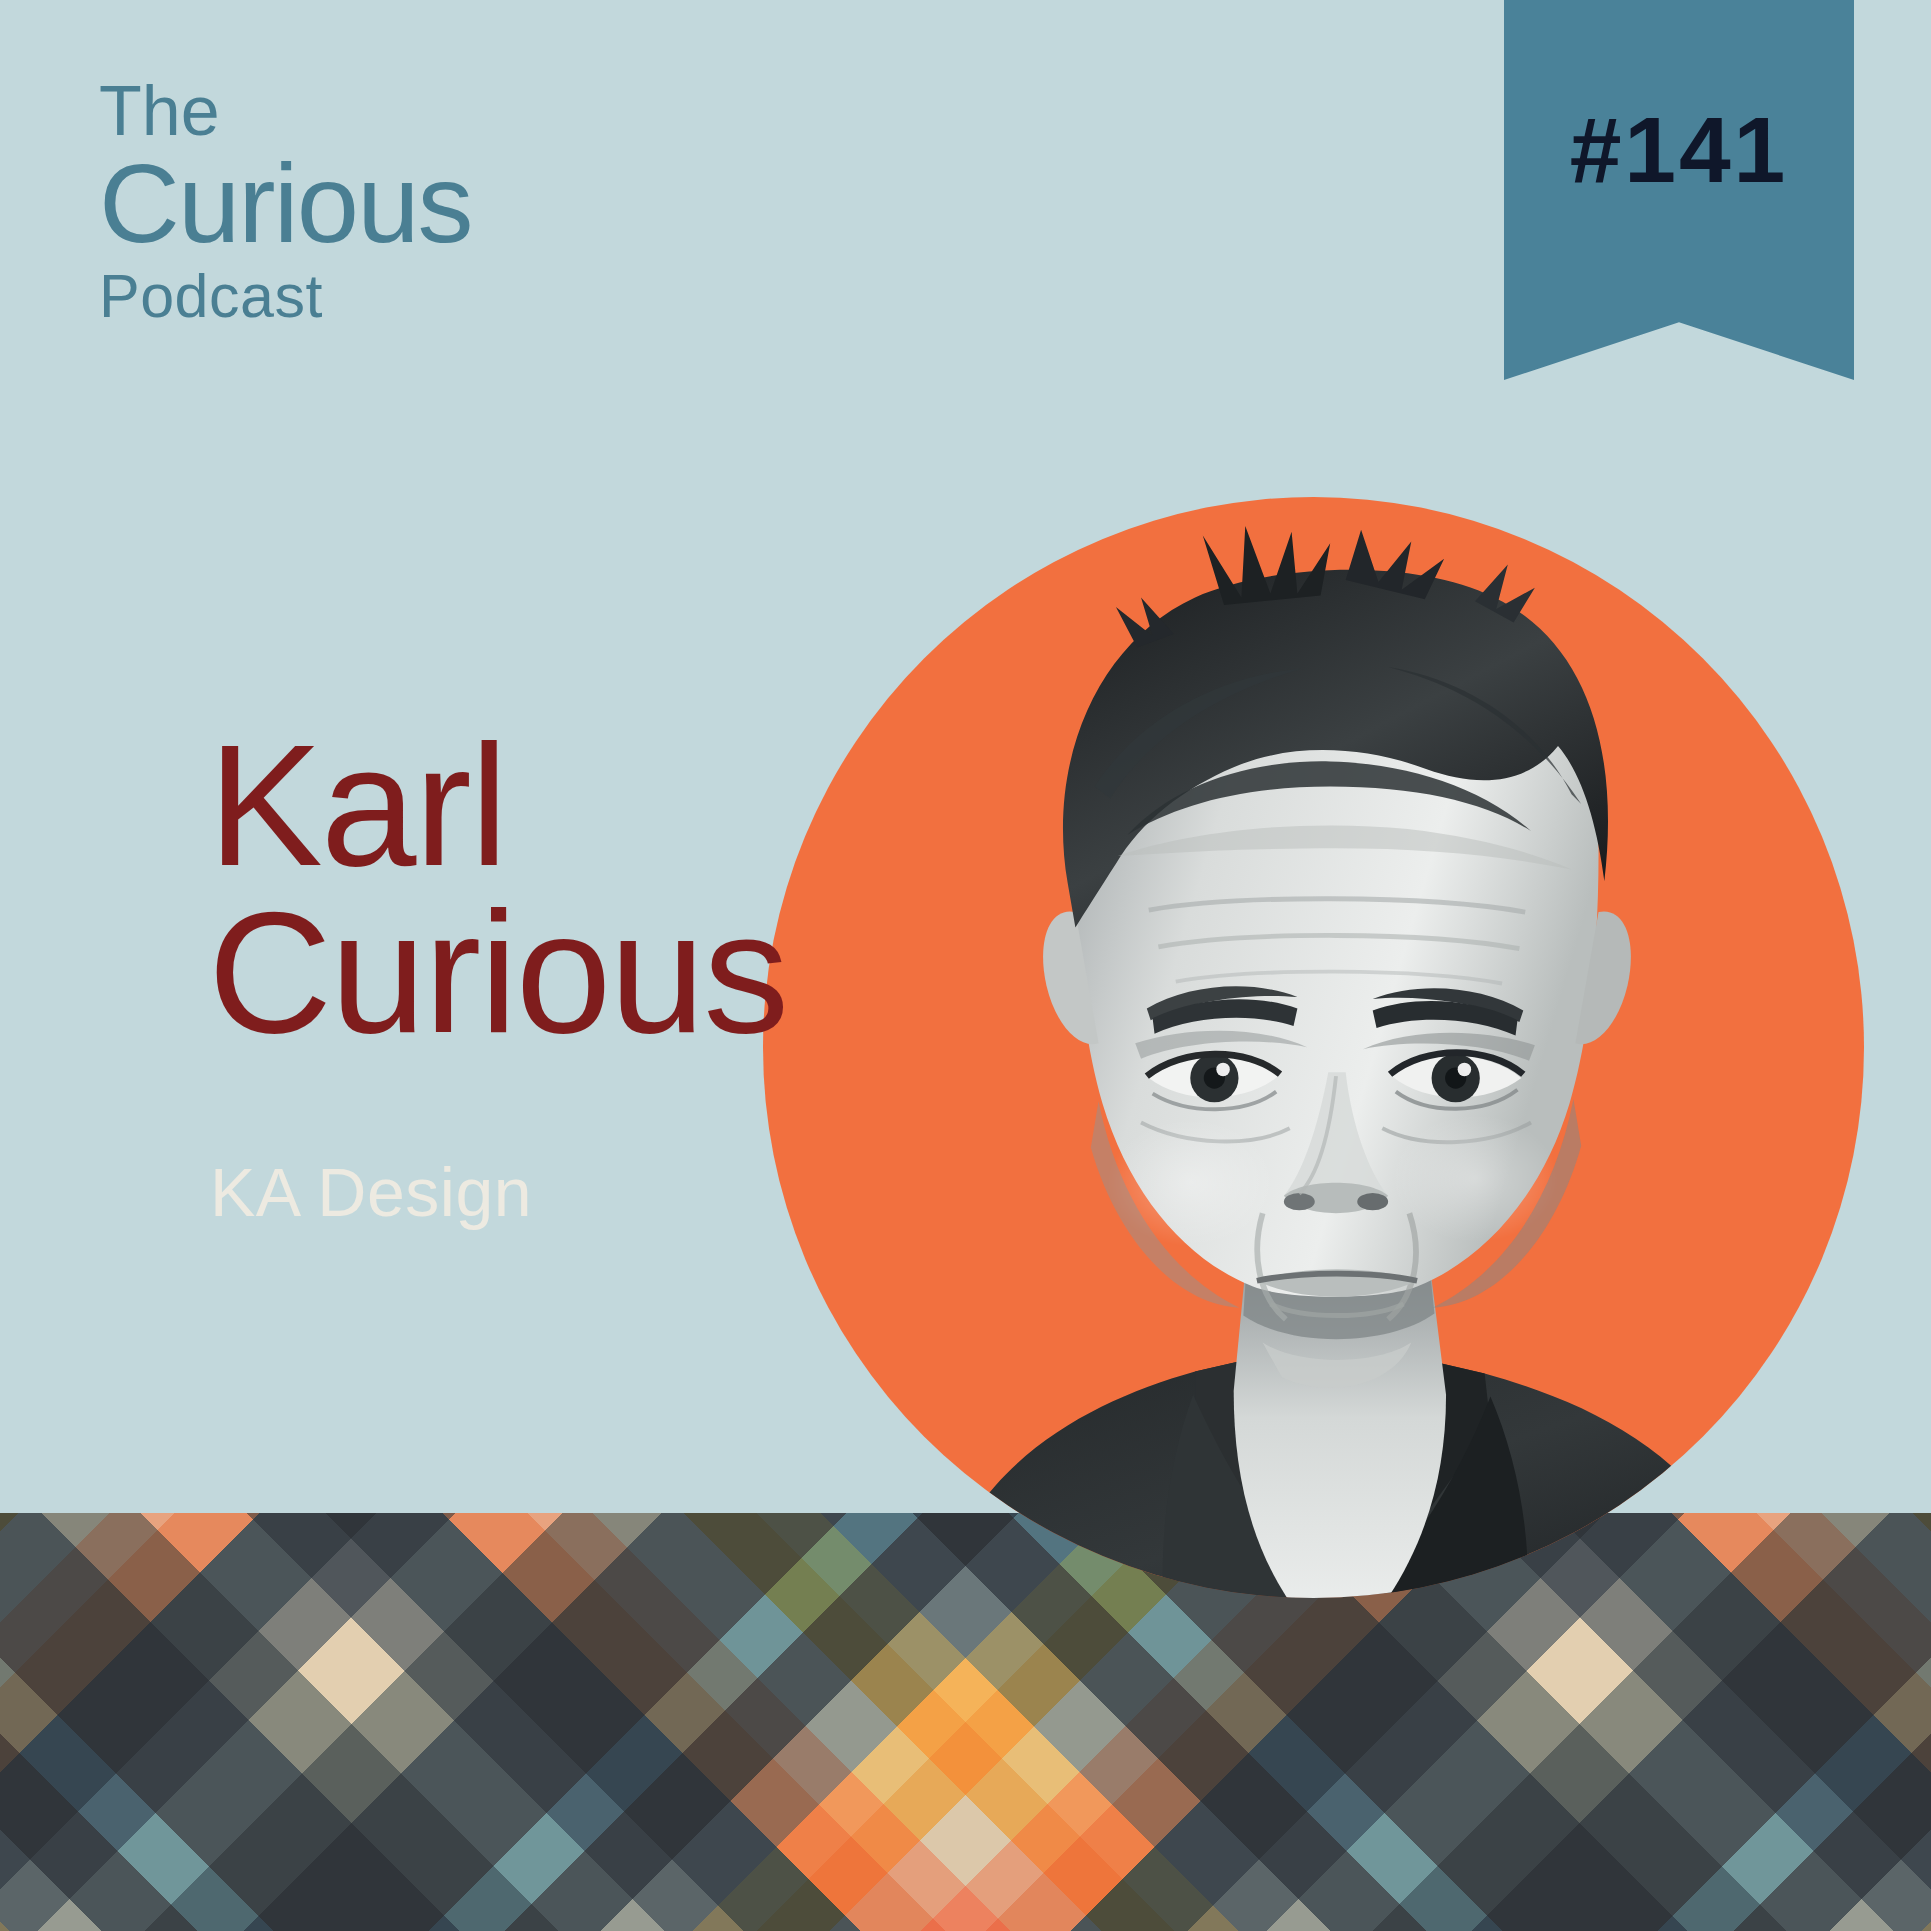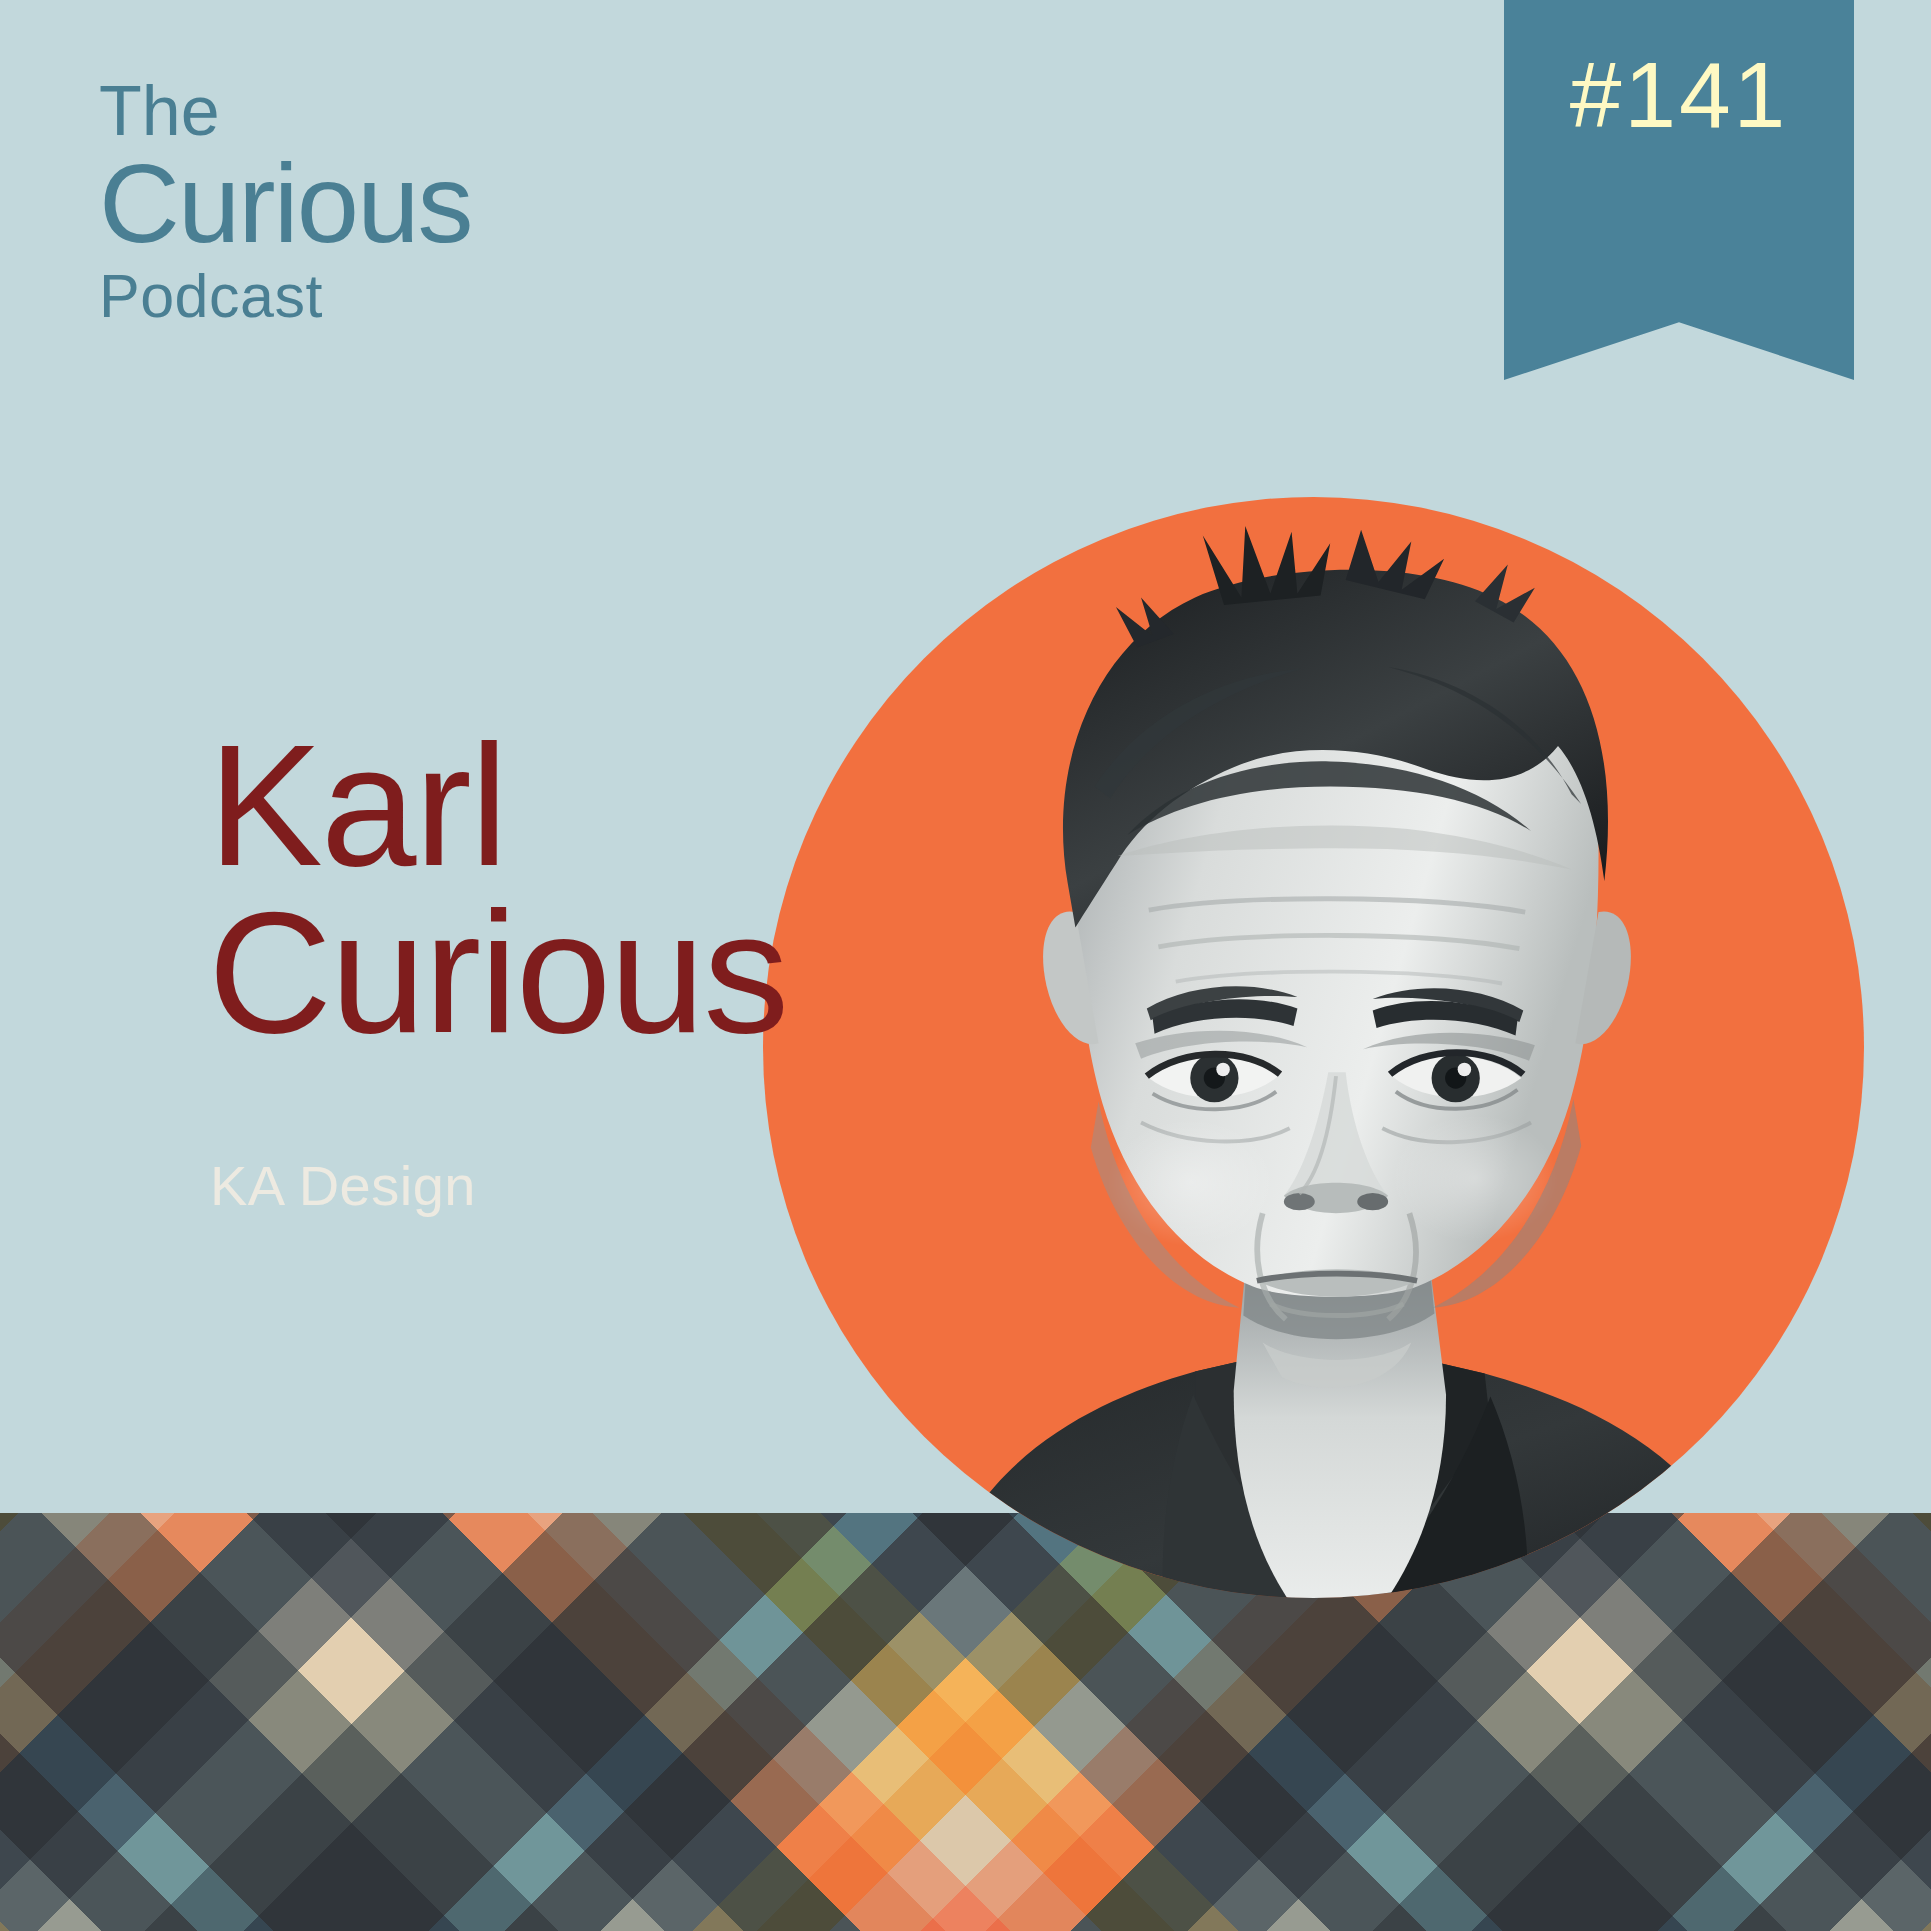--- a/index.html
+++ b/index.html
@@ -124,24 +124,24 @@
     width: 350px;
     height: 380px;
     background: #4a8299;
     -webkit-clip-path: polygon(0 0, 100% 0, 100% 100%, 50% 84.8%, 0 100%);
     clip-path: polygon(0 0, 100% 0, 100% 100%, 50% 84.8%, 0 100%);
     display: flex;
     align-items: flex-start;
     justify-content: center;
   }
   .ribbon-number {
-    margin-top: 42px;
-    color: #fef9c3;
+    margin-top: 97px;
+    color: #0f172a;
     font-size: 93px;
-    font-weight: 400;
+    font-weight: 700;
     letter-spacing: 2.9px;
   }
 
   
   .circle-wrap {
     position: absolute;
     left: 763px;
     top: 497px;
     width: 1101px;
     height: 1101px;
@@ -171,21 +171,21 @@
   .guest-first,
   .guest-last {
     font-size: 172px;
     font-weight: 400;
   }
   .guest-company {
     position: absolute;
     left: 210px;
     top: 1153px;
     color: #f1ece2;
-    font-size: 56px;
+    font-size: 68px;
     font-weight: 300;
     letter-spacing: 0.5px;
     opacity: 0.93;
   }
 </style>
 </head>
 <body>
 
 <div id="cover">
 

